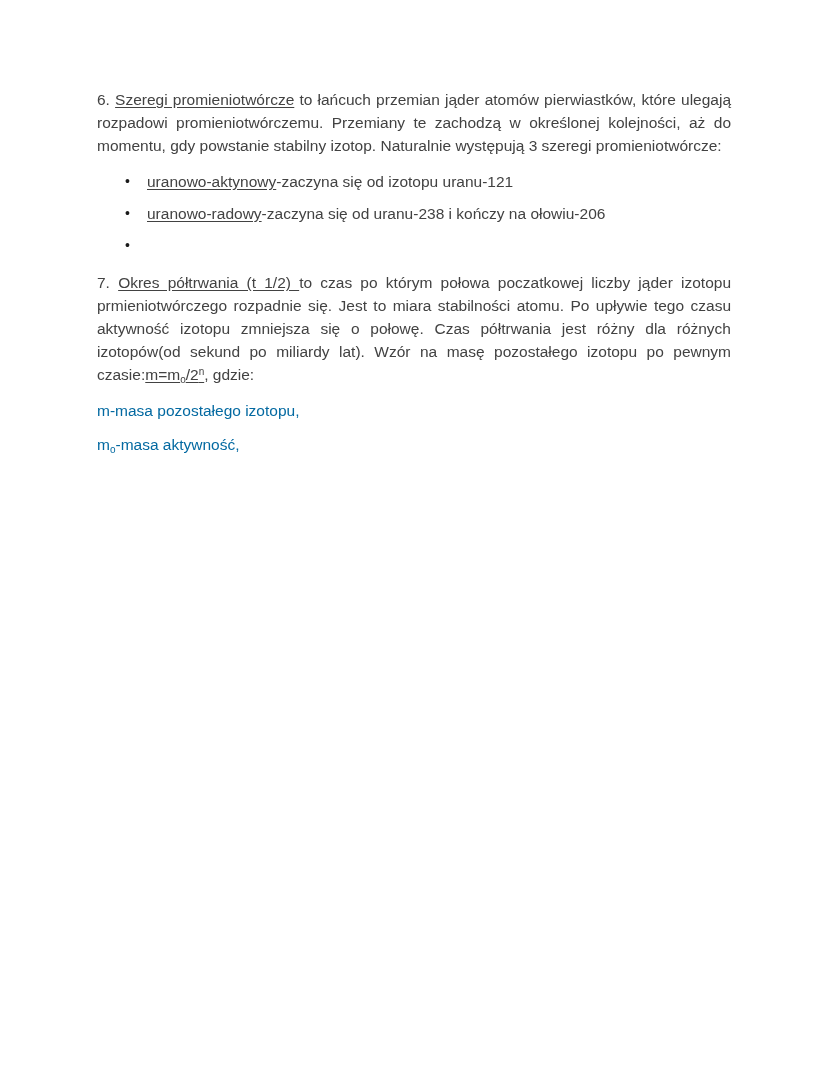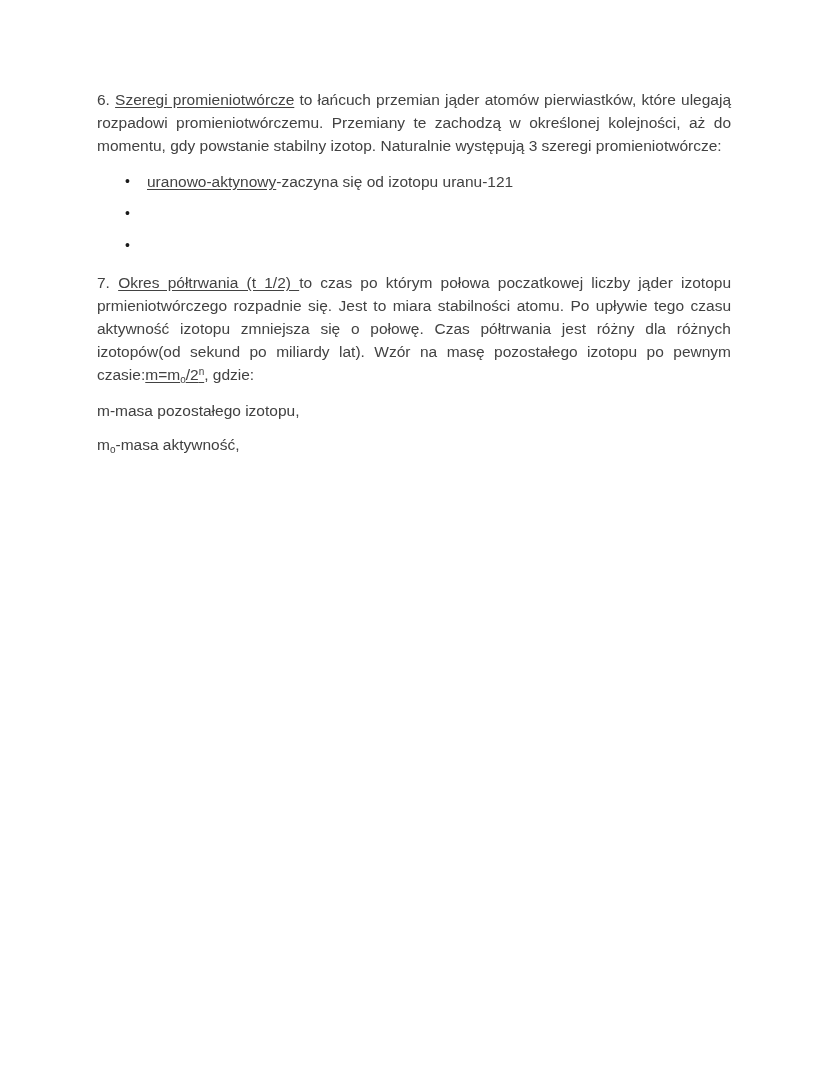--- a/index.html
+++ b/index.html
@@ -51,21 +51,21 @@
     margin-left: 28px;
     flex: 0 0 auto;
     font-size: 14px;
     color: #1a1a1a;
   }
   .def {
     font-size: 15.5px;
     line-height: 23px;
     text-align: left;
     margin: 0 0 11px 0;
-    color: #404040;
+    color: #0369a1;
   }
   sub {
     font-size: 10px;
     vertical-align: -3px;
     line-height: 0;
   }
   sup {
     font-size: 10px;
     vertical-align: 5px;
     line-height: 0;
@@ -78,20 +78,21 @@
 
   <p class="para"><span>6. </span><span class="u">Szeregi promieniotwórcze</span><span> to łańcuch przemian jąder atomów pierwiastków, które ulegają rozpadowi promieniotwórczemu. Przemiany te zachodzą w określonej kolejności, aż do momentu, gdy powstanie stabilny izotop. Naturalnie występują 3 szeregi promieniotwórcze:</span></p>
 
   <ul class="series-list">
     <li>
       <span class="bullet">•</span>
       <span><span class="u">uranowo-aktynowy</span><span>-zaczyna się od izotopu uranu-121</span></span>
     </li>
     <li>
       <span class="bullet">•</span>
+      <span><span class="u">uranowo-radowy</span><span>-zaczyna się od uranu-238 i kończy na ołowiu-206</span></span>
     </li>
     <li>
       <span class="bullet">•</span>
     </li>
   </ul>
 
   <p class="para"><span>7. </span><span class="u">Okres półtrwania (t 1/2) </span><span>to czas po którym połowa poczatkowej liczby jąder izotopu prmieniotwórczego rozpadnie się. Jest to miara stabilności atomu. Po upływie tego czasu aktywność izotopu zmniejsza się o połowę. Czas półtrwania jest różny dla różnych izotopów(od sekund po miliardy lat). Wzór na masę pozostałego izotopu po pewnym czasie:</span><span class="u"><span>m=m</span><sub>o</sub><span>/2</span><sup>n</sup></span><span>, gdzie:</span></p>
 
   <p class="def">m-masa pozostałego izotopu,</p>
 

